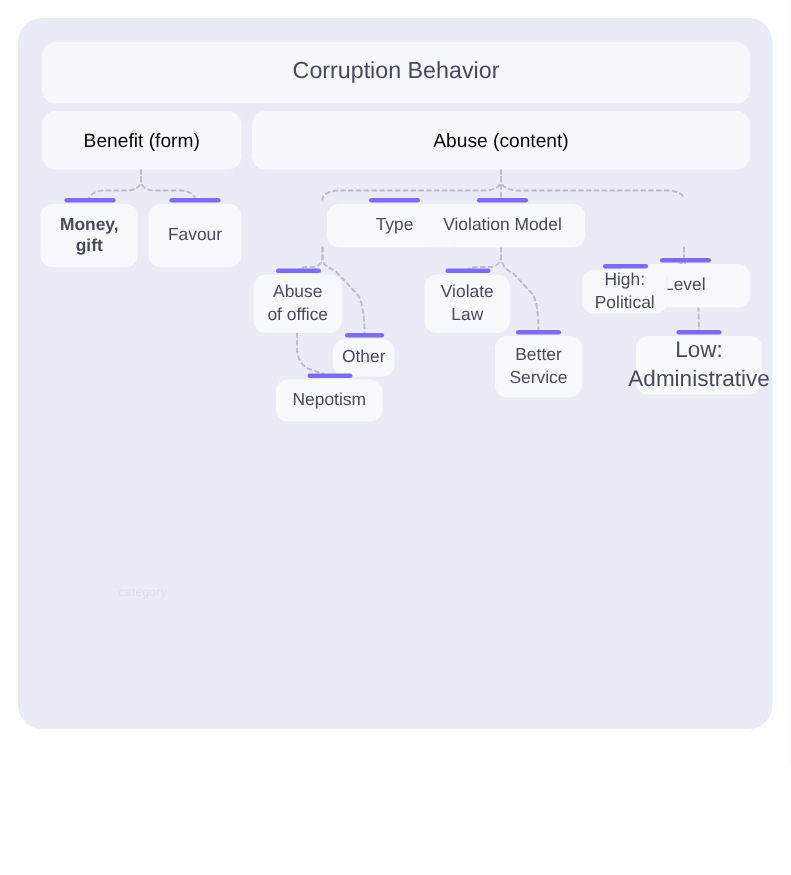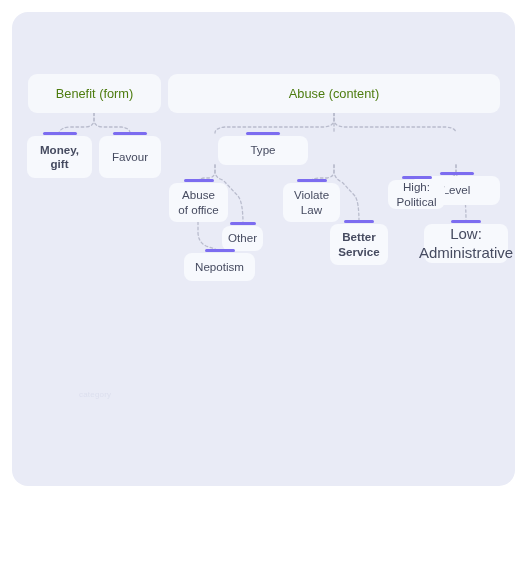--- a/index.html
+++ b/index.html
@@ -74,21 +74,21 @@
     font-size: 15.5px;
     color: #454a63;
     border-radius: 9px;
   }
 
   
   .card.cat {
     top: 74px;
     height: 39px;
     font-size: 12.8px;
-    color: #4d7c0f;
+    color: #000000;
     border-radius: 9px;
   }
   .card.cat.benefit { left: 28px;  width: 133px; }
   .card.cat.abuse   { left: 168px; width: 332px; }
 
   
   .node {
     position: absolute;
     background: #f7f9fd;
     border-radius: 8px;
@@ -147,20 +147,23 @@
 
     <path d="M198 222 L198 232 Q198 242 206 246 L215 249 Q219 251 219 252"></path>
 
     <path d="M334 165 L334 171 Q334 177 327 178 L318 178 Q311 179 311 181"></path>
     <path d="M334 165 L334 172 Q335 179 342 182 L355 196 Q359 202 359 222"></path>
 
     <path d="M456 165 L456 171 Q456 177 448 178 L424 178 Q416 179 416 181"></path>
     <path d="M456 165 L456 172 Q457 179 462 184 L465 200 Q466 208 466 222"></path>
   </svg>
 
+  <div class="card title">
+    <span>Corruption Behavior</span>
+  </div>
 
   <div class="card cat benefit">
     <span>Benefit (form)</span>
   </div>
   <div class="card cat abuse">
     <span>Abuse (content)</span>
   </div>
 
   <div class="node" style="left:27px;  top:136px; width:65px;  height:42px;font-weight:bold;">
     <span class="bar"></span>
@@ -168,20 +171,24 @@
 gift</span>
   </div>
   <div class="node" style="left:99px;  top:136px; width:62px;  height:42px;">
     <span class="bar"></span>
     <span style="white-space:pre-line">Favour</span>
   </div>
 
   <div class="node" style="left:170px; top:136px; width:90px;  height:29px;margin-left:48px;">
     <span class="bar"></span>
     <span>Type</span>
+  </div>
+  <div class="node" style="left:280px; top:136px; width:110px; height:29px;">
+    <span class="bar"></span>
+    <span>Violation Model</span>
   </div>
   <div class="node" style="left:413px; top:136px; width:87px;  height:29px;margin-top:40px;">
     <span class="bar"></span>
     <span>Level</span>
   </div>
 
   <div class="node" style="left:169px; top:183px; width:59px;  height:39px;">
     <span class="bar" style="width:30px"></span>
     <span style="white-space:pre-line">Abuse
 of office</span>
@@ -193,21 +200,21 @@
   <div class="node" style="left:184px; top:253px; width:71px;  height:28px;">
     <span class="bar" style="width:30px"></span>
     <span>Nepotism</span>
   </div>
 
   <div class="node" style="left:283px; top:183px; width:57px;  height:39px;">
     <span class="bar" style="width:30px"></span>
     <span style="white-space:pre-line">Violate
 Law</span>
   </div>
-  <div class="node" style="left:330px; top:224px; width:58px;  height:41px;font-weight:bold;">
+  <div class="node" style="left:330px; top:224px; width:58px;  height:41px;">
     <span class="bar" style="width:30px"></span>
     <span style="white-space:pre-line">Better
 Service</span>
   </div>
 
   <div class="node" style="left:388px; top:180px; width:57px;  height:29px;">
     <span class="bar" style="width:30px"></span>
     <span style="white-space:pre-line">High:
 Political</span>
   </div>

